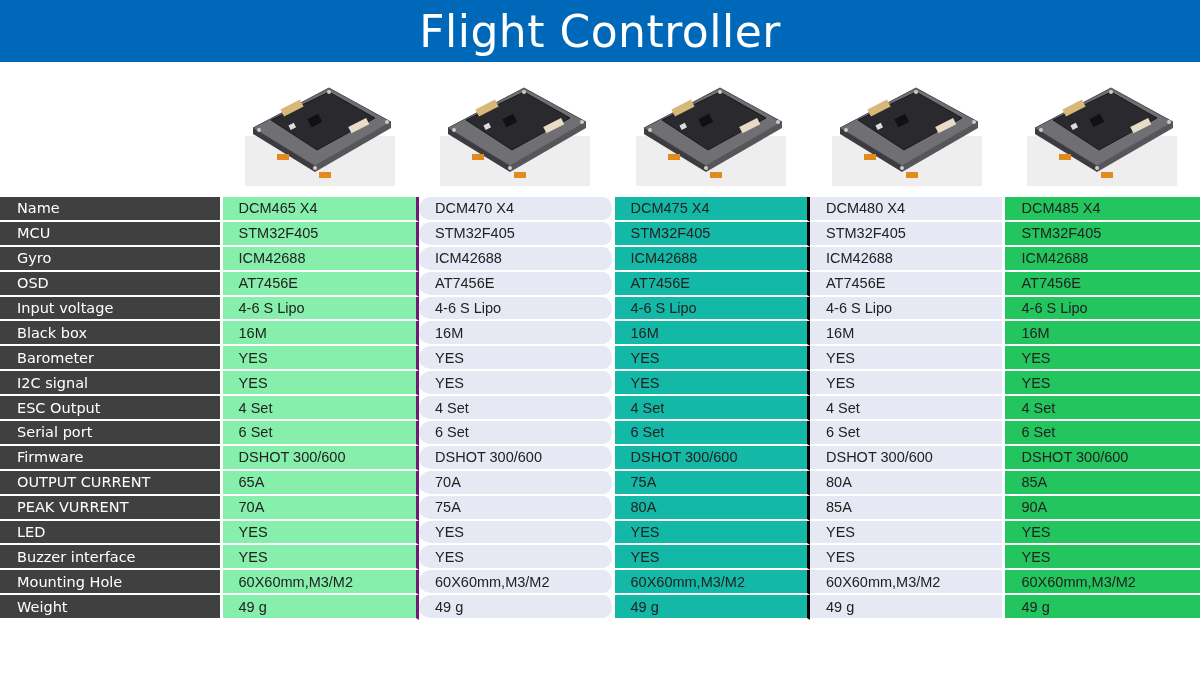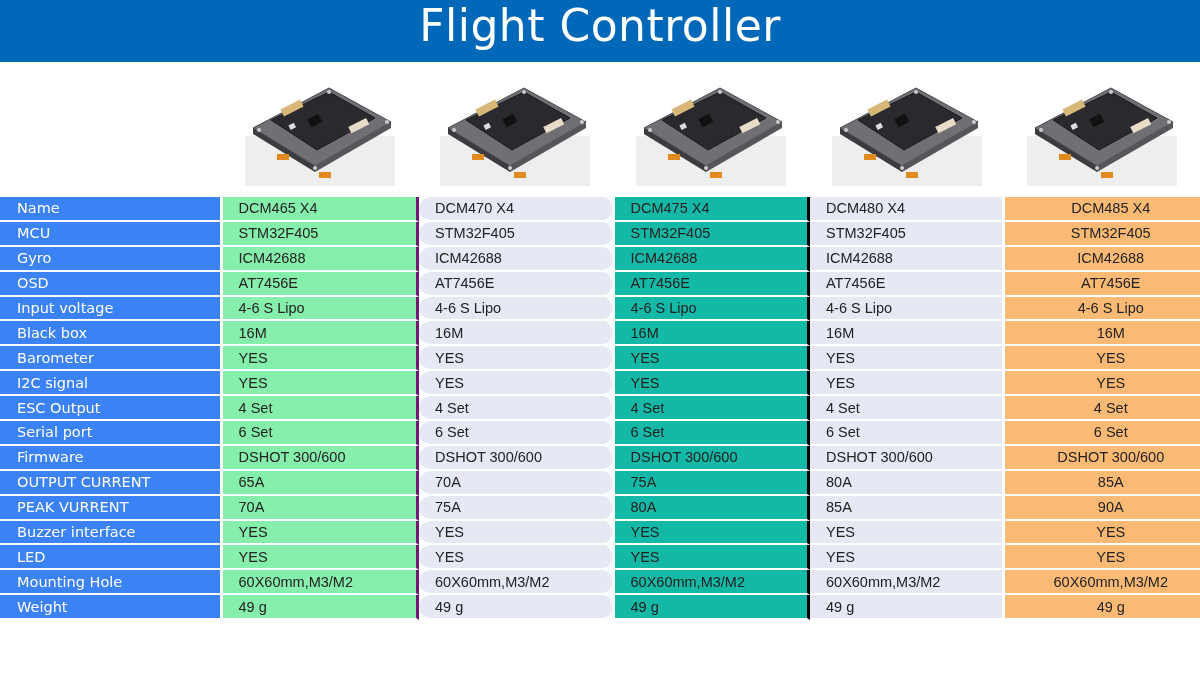--- a/index.html
+++ b/index.html
@@ -1,30 +1,30 @@
 <!DOCTYPE html>
 <html><head>
 <meta charset="utf-8">
 <style>
   html, body { margin:0; padding:0; }
   body { width:1200px; height:675px; background:#ffffff; font-family:"Liberation Sans", sans-serif; position:relative; overflow:hidden; }
-  .header { position:absolute; left:0; top:0; width:1200px; height:62px; background:#0068b8; color:#fff; display:flex; align-items:flex-start; justify-content:center; }
+  .header { position:absolute; left:0; top:0; width:1200px; height:62px; background:#0068b8; color:#fff; display:flex; align-items:center; justify-content:center; }
   .header h1 { margin:0; font-family:"DejaVu Sans", sans-serif; font-weight:normal; font-size:44px; letter-spacing:0.5px; }
   .images { position:absolute; top:70px; left:222px; width:978px; height:122px; display:flex; }
   .img-cell { flex:1; display:flex; align-items:center; justify-content:center; }
   .board { position:relative; width:150px; height:110px; }
   table.specs { position:absolute; left:0; top:197px; width:1200px; border-collapse:separate; border-spacing:0; }
   table.specs td { height:22.9px; padding:0; border-bottom:2px solid #ffffff; font-size:14.5px; white-space:nowrap; }
-  td.lbl { width:202px; background:#3b82f6; color:#fff; padding-left:17px !important; font-family:"DejaVu Sans", sans-serif; font-size:14px; border-right:3px solid #ffffff; }
+  td.lbl { width:202px; background:#404040; color:#fff; padding-left:17px !important; font-family:"DejaVu Sans", sans-serif; font-size:14px; border-right:3px solid #ffffff; }
   td.val { color:#222; padding-left:16px !important; }
   td.c0 { width:177px; background:#86efac; border-right:3px solid #701a75; }
   td.c1 { width:176px; background:#e6e8f3; border-right:3px solid #fff;border-radius:12px; }
   td.c2 { width:176px; background:#14b8a6; border-right:3px solid #000000; }
   td.c3 { width:176px; background:#e6e8f3; border-right:3px solid #fff;margin-left:36px; }
-  td.c4 { width:178px; background:#fdba74;text-align:center; }
+  td.c4 { width:178px; background:#22c55e; }
 </style>
 </head>
 <body>
 
 <div class="header">
   <h1>Flight Controller</h1>
 </div>
 
 <div class="images" id="images">
     <div class="img-cell">
@@ -229,29 +229,29 @@
       </tr>
       <tr>
         <td class="lbl">PEAK VURRENT</td>
         <td class="val c0">70A</td>
         <td class="val c1">75A</td>
         <td class="val c2">80A</td>
         <td class="val c3">85A</td>
         <td class="val c4">90A</td>
       </tr>
       <tr>
+        <td class="lbl">LED</td>
+        <td class="val c0">YES</td>
+        <td class="val c1">YES</td>
+        <td class="val c2">YES</td>
+        <td class="val c3">YES</td>
+        <td class="val c4">YES</td>
+      </tr>
+      <tr>
         <td class="lbl">Buzzer interface</td>
-        <td class="val c0">YES</td>
-        <td class="val c1">YES</td>
-        <td class="val c2">YES</td>
-        <td class="val c3">YES</td>
-        <td class="val c4">YES</td>
-      </tr>
-      <tr>
-        <td class="lbl">LED</td>
         <td class="val c0">YES</td>
         <td class="val c1">YES</td>
         <td class="val c2">YES</td>
         <td class="val c3">YES</td>
         <td class="val c4">YES</td>
       </tr>
       <tr>
         <td class="lbl">Mounting Hole</td>
         <td class="val c0">60X60mm,M3/M2</td>
         <td class="val c1">60X60mm,M3/M2</td>

